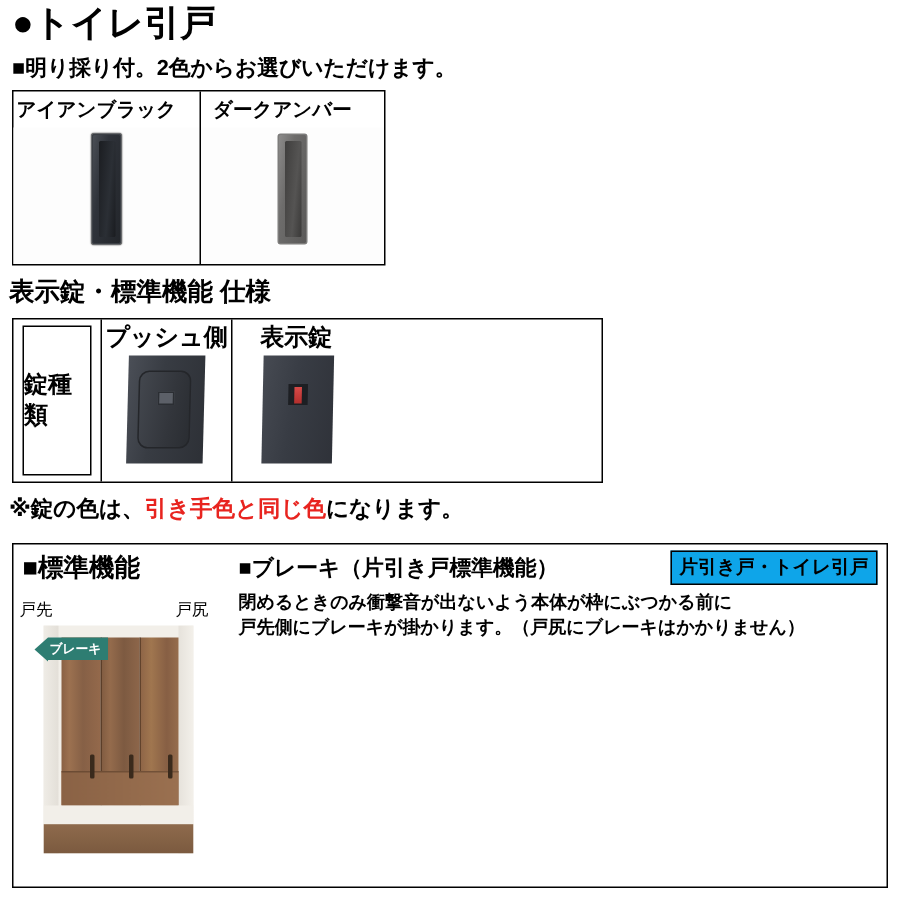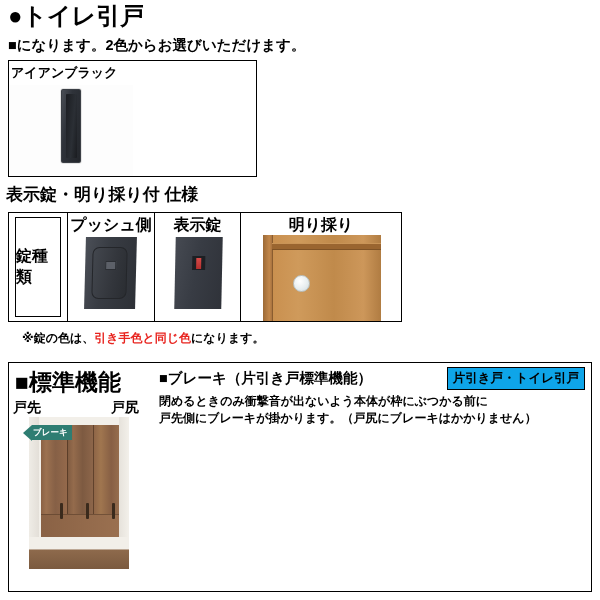--- a/index.html
+++ b/index.html
@@ -264,56 +264,55 @@
     border-radius: 50%;
     background: radial-gradient(circle at 38% 35%, #ffffff 0%, #e8eef0 55%, #cfd8da 100%);
     border: 1px solid #b9c3c5;
     box-sizing: border-box;
   }
 
   .lock-note {
     position: absolute;
     left: 6px;
     top: 330px;
-    font-size: 12px;
-    font-weight: bold;
-    white-space: nowrap;
-    margin-left: 16px;
+    font-size: 15px;
+    font-weight: bold;
+    white-space: nowrap;
   }
   .lock-note .red {
     color: #e8241f;
   }
 
   
   .std-box {
     position: absolute;
     left: 8px;
     top: 362px;
     width: 584px;
     height: 230px;
     border: 1.5px solid #000;
     box-sizing: border-box;
   }
   .std-title {
     position: absolute;
     left: 6px;
     top: 4px;
-    font-size: 23px;
+    font-size: 17px;
     font-weight: bold;
     white-space: nowrap;
   }
   .door-labels {
     position: absolute;
     left: 4px;
     top: 36px;
     width: 126px;
     display: flex;
     justify-content: space-between;
-    font-size: 14px;
-    font-weight: bold;
+    font-size: 11px;
+    font-weight: normal;
   }
   .door-photo {
     position: absolute;
     left: 20px;
     top: 54px;
     width: 100px;
     height: 152px;
     background: #f2efe9;
     overflow: hidden;
     border: 0;
@@ -537,34 +536,42 @@
     white-space: nowrap;
   }
 </style>
 </head>
 <body>
 
 <div class="page">
 
   <div class="title">●トイレ引戸</div>
 
-  <div class="handle-heading">■になります。2色からお選びいただけます。</div>
+  <div class="handle-heading">■明り採り付。2色からお選びいただけます。</div>
 
   <div class="handle-table">
     <div class="handle-cell">
       <div class="handle-label">アイアンブラック</div>
       <div class="handle-photo">
         <div class="handle-pull pull-black">
             <div class="inner"></div>
           </div>
       </div>
     </div>
+    <div class="handle-cell">
+      <div class="handle-label">ダークアンバー</div>
+      <div class="handle-photo">
+        <div class="handle-pull pull-amber">
+            <div class="inner"></div>
+          </div>
+      </div>
+    </div>
   </div>
 
-  <div class="lock-heading">表示錠・明り採り付 仕様</div>
+  <div class="lock-heading">表示錠・標準機能 仕様</div>
 
   <div class="lock-table">
     <div class="lock-col col-kind">
       <div class="kind-box">錠種類</div>
     </div>
 
     <div class="lock-col col-push">
       <div class="lock-label">プッシュ側</div>
       <div class="push-plate">
         <div class="push-btn">
@@ -575,28 +582,20 @@
 
     <div class="lock-col col-hyoji">
       <div class="lock-label">表示錠</div>
       <div class="hyoji-plate">
         <div class="hyoji-window">
           <div class="hyoji-red"></div>
         </div>
       </div>
     </div>
 
-    <div class="lock-col col-akari">
-      <div class="lock-label">明り採り</div>
-      <div class="akari-door">
-        <div class="akari-frame-left"></div>
-        <div class="akari-rail"></div>
-        <div class="akari-window"></div>
-      </div>
-    </div>
   </div>
 
   <div class="lock-note">
     <span>※錠の色は、</span><span class="red">引き手色と同じ色</span><span>になります。</span>
   </div>
 
   <div class="std-box">
 
     <div class="std-title">■標準機能</div>
 

